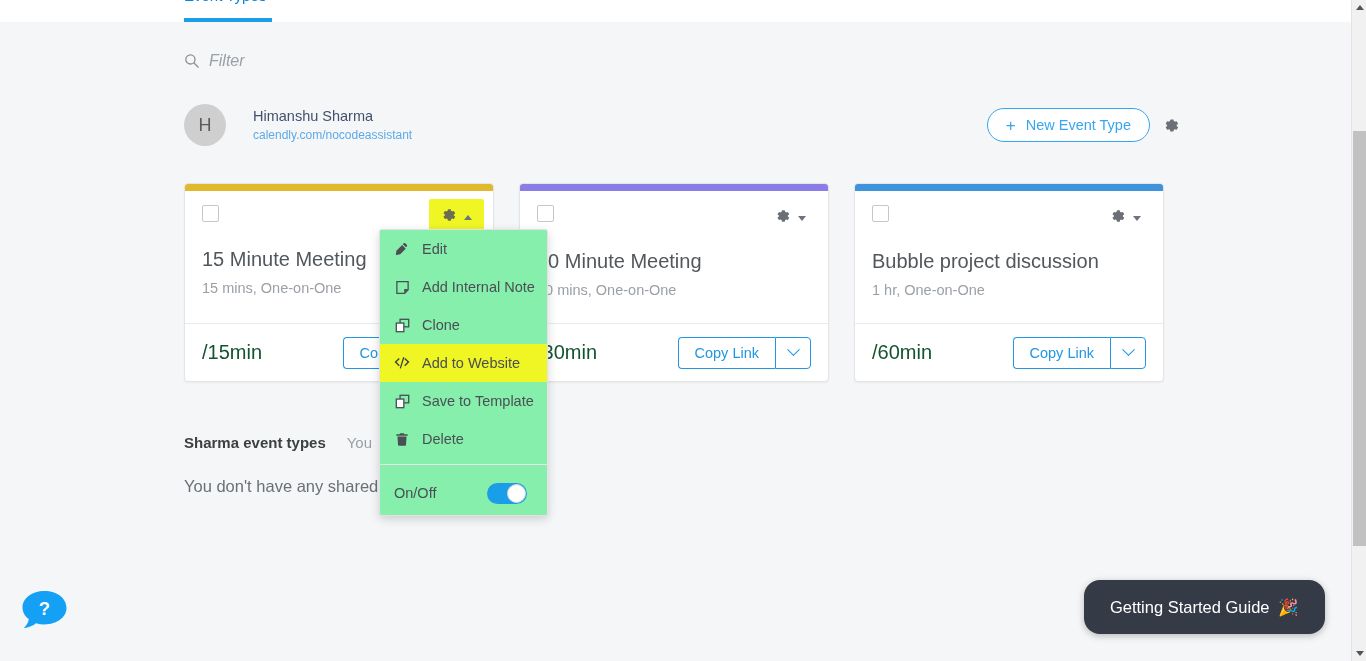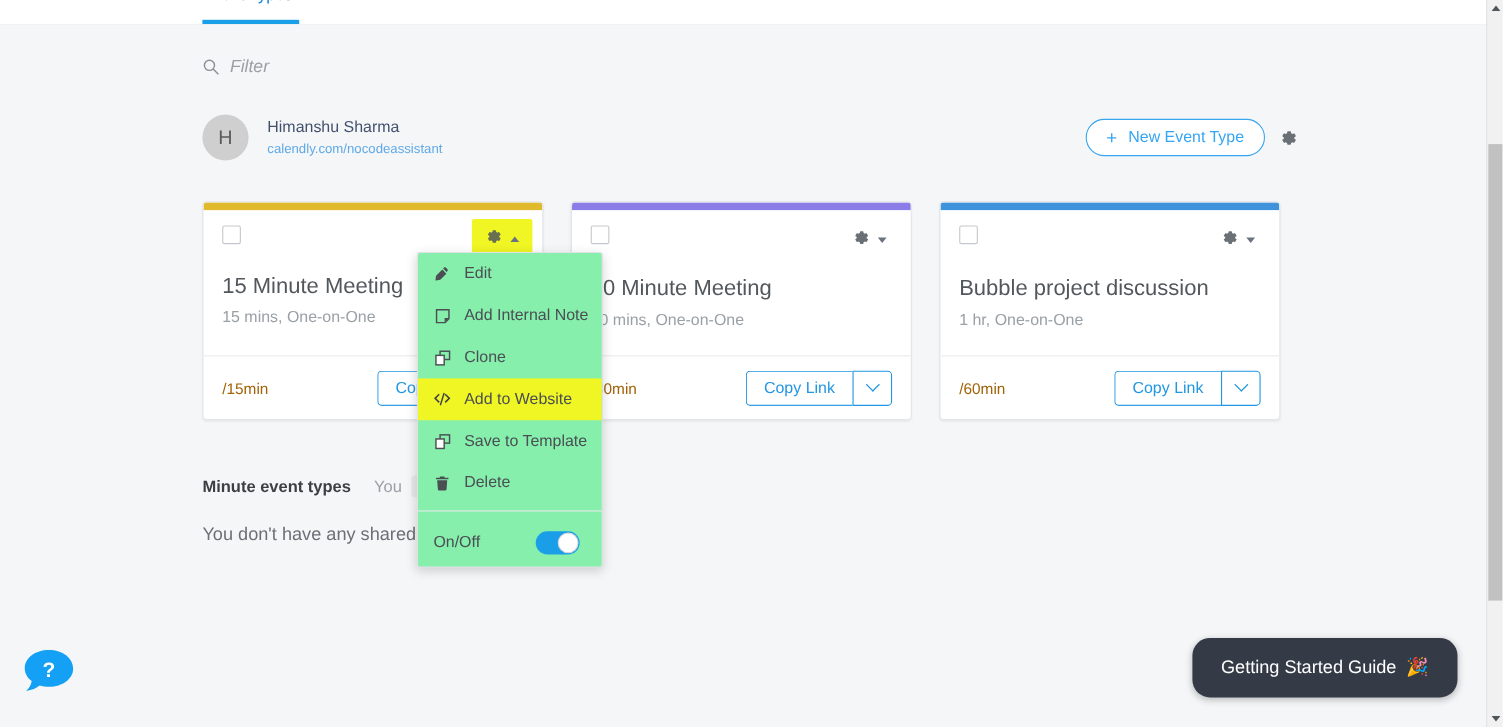--- a/index.html
+++ b/index.html
@@ -50,21 +50,21 @@
   .user-row {
     position: absolute; left: 184px; top: 82px; right: 171px;
     display: flex; align-items: center;
   }
   .avatar {
     width: 42px; height: 42px; border-radius: 50%;
     background: #cfcfcf; color: #5b5b5b;
     display: flex; align-items: center; justify-content: center;
     font-size: 18px; flex: none;
   }
-  .user-meta { margin-left: 17px; line-height: 1.35; }
+  .user-meta { margin-left: 27px; line-height: 1.35; }
   .user-name { font-size: 14.5px; color: #42526e; }
   .user-link { font-size: 12px; color: #5fa9e8; text-decoration: none; display: block; }
   .header-actions { margin-left: auto; display: flex; align-items: center; gap: 13px; }
   .btn-new {
     display: flex; align-items: center; gap: 10px;
     height: 34px; padding: 0 18px;
     border: 1px solid #36a6f2; border-radius: 17px;
     background: #fff; color: #36a6f2; font-size: 14.5px; cursor: pointer;
     font-family: inherit;
   }
@@ -102,21 +102,21 @@
     width: 0; height: 0; border-left: 4.5px solid transparent;
     border-right: 4.5px solid transparent; border-bottom: 5px solid #6b7280;
   }
   .card-title { font-size: 20px; color: #52575c; margin-top: 19px; font-weight: 400; }
   .card-sub { font-size: 14.5px; color: #9aa0a6; margin-top: 9px; }
   .card-foot {
     border-top: 1px solid #e8eaec; height: 58px;
     display: flex; align-items: center; justify-content: space-between;
     padding: 0 17px;
   }
-  .card-slug { font-size: 14px; color: #a16207; }
+  .card-slug { font-size: 20px; color: #14532d; }
   .copy-group { display: flex; }
   .copy-btn {
     height: 32px; padding: 0 16px; font-size: 14.5px;
     color: #2196e3; background: #fff; cursor: pointer; font-family: inherit;
     border: 1px solid #2196e3; border-right: none;
     border-radius: 4px 0 0 4px; display: flex; align-items: center;
   }
   .copy-caret {
     width: 36px; height: 32px; border: 1px solid #2196e3; border-radius: 0 4px 4px 0;
     background: #fff; display: flex; align-items: center; justify-content: center;
@@ -330,21 +330,21 @@
             <span class="copy-caret">
               <span class="chev"></span>
             </span>
           </span>
         </div>
       </div>
 
     </div>
 
     <div class="shared-head">
-      <span class="shared-title">Minute event types</span>
+      <span class="shared-title">Sharma event types</span>
       <span class="shared-you">You</span>
       <span class="shared-badge">B</span>
     </div>
     <div class="shared-empty">You don't have any shared event types</div>
 
   </div>
 
   <div class="menu">
 
     <div class="menu-item">

